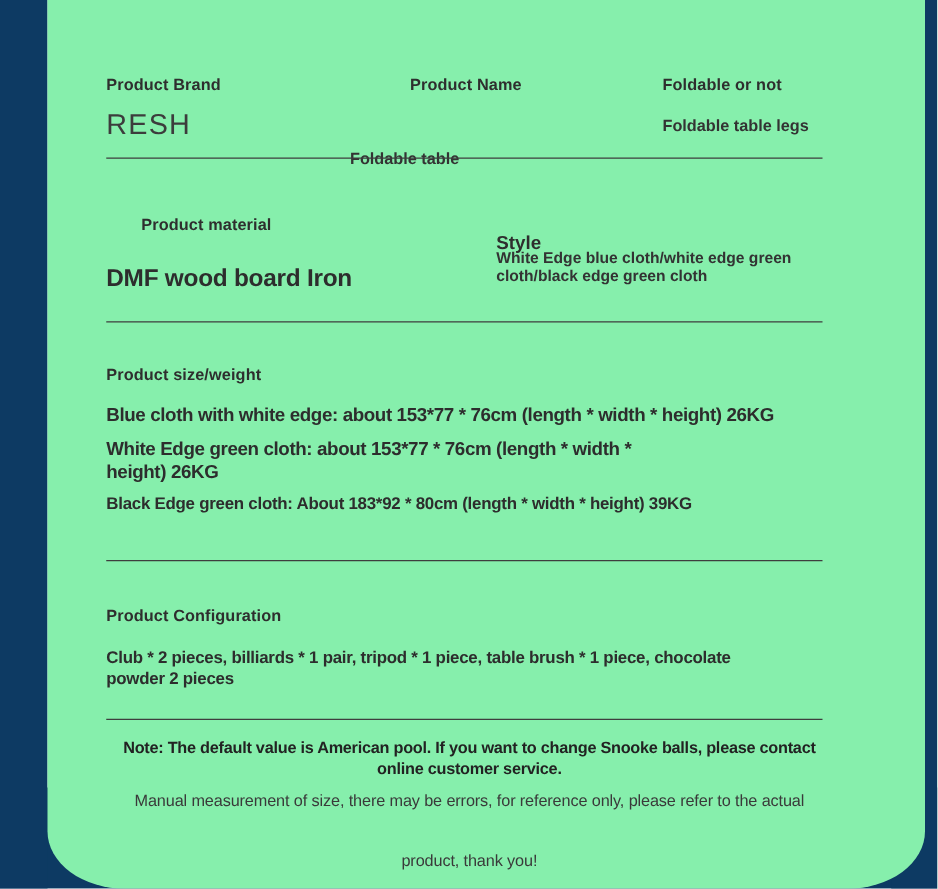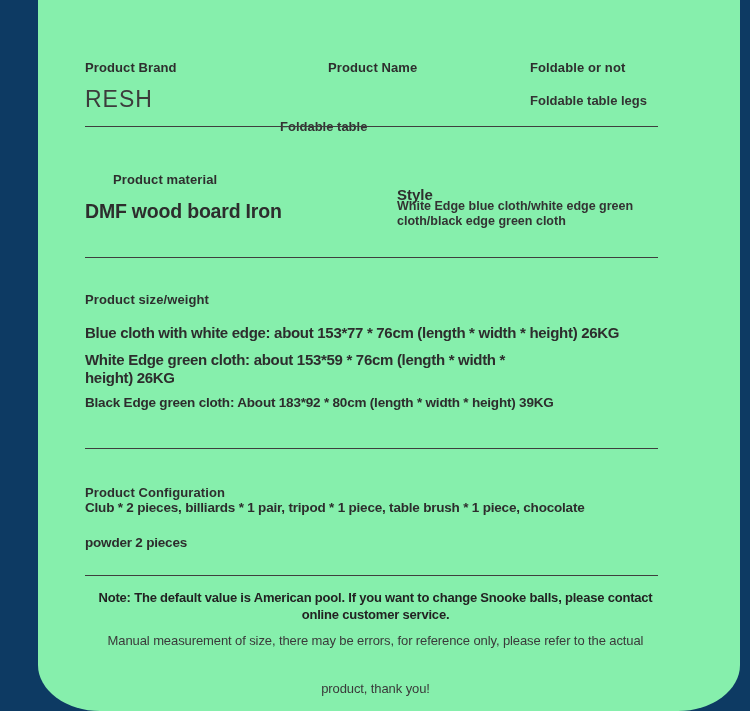--- a/index.html
+++ b/index.html
@@ -18,21 +18,21 @@
   .side-bar.right{left:713px;width:37px;}
   .bottom-backdrop{position:absolute;left:0;top:630px;width:750px;height:81px;background:var(--navy);}
   .card{
     position:absolute;left:38px;top:0;width:702px;height:711px;background:#86efac;
     border-bottom-left-radius:62px 46px;border-bottom-right-radius:62px 46px;
   }
   .abs{position:absolute;white-space:nowrap;}
   .label{font-size:13px;font-weight:700;color:var(--text);letter-spacing:.1px;}
   .value{font-size:13px;font-weight:700;color:#333;}
   .brand-value{font-size:23px;font-weight:400;letter-spacing:1px;color:#3c3c3c;}
-  .material-value{font-size:19.5px;font-weight:700;letter-spacing:-.2px;color:#2d2d2d;}
+  .material-value{font-size:19.5px;font-weight:700;letter-spacing:-.2px;color:#2d2d2d;margin-top:12px;}
   .style-label{font-size:15px;font-weight:700;}
   .style-line{font-size:12.5px;font-weight:700;line-height:15.5px;color:#333;}
   .size-big{font-size:15px;font-weight:700;letter-spacing:-.3px;color:#2d2d2d;}
   .size-small{font-size:13.5px;font-weight:700;letter-spacing:-.2px;color:#2d2d2d;}
   .config-line{font-size:13.5px;font-weight:700;letter-spacing:-.2px;color:#2d2d2d;}
   .center-block{left:20px;width:635px;text-align:center;}
   .note-line{font-size:13px;font-weight:700;letter-spacing:-.2px;color:#222;}
   .disc-line{font-size:13px;font-weight:400;letter-spacing:-.1px;color:var(--muted);}
   .divider{position:absolute;left:47px;width:573px;height:1px;background:var(--divider);}
 </style>
@@ -60,28 +60,28 @@
     <div class="abs style-label" style="left:359px;top:170px;margin-top:16px;">Style</div>
 
     <div class="abs material-value" style="left:47px;top:200px;">DMF wood board Iron</div>
     <div class="abs style-line" style="left:359px;top:199px;">White Edge blue cloth/white edge green</div>
     <div class="abs style-line" style="left:359px;top:214px;">cloth/black edge green cloth</div>
 
     <div class="divider" style="top:257px;"></div>
 
     <div class="abs label" style="left:47px;top:292px;">Product size/weight</div>
     <div class="abs size-big" style="left:47px;top:324px;">Blue cloth with white edge: about 153*77 * 76cm (length * width * height) 26KG</div>
-    <div class="abs size-big" style="left:47px;top:351px;">White Edge green cloth: about 153*59 * 76cm (length * width *</div>
+    <div class="abs size-big" style="left:47px;top:351px;">White Edge green cloth: about 153*77 * 76cm (length * width *</div>
     <div class="abs size-big" style="left:47px;top:369px;">height) 26KG</div>
     <div class="abs size-small" style="left:47px;top:395px;">Black Edge green cloth: About 183*92 * 80cm (length * width * height) 39KG</div>
 
     <div class="divider" style="top:448px;"></div>
 
     <div class="abs label" style="left:47px;top:485px;">Product Configuration</div>
-    <div class="abs config-line" style="left:47px;top:500px;">Club * 2 pieces, billiards * 1 pair, tripod * 1 piece, table brush * 1 piece, chocolate</div>
+    <div class="abs config-line" style="left:47px;top:518px;">Club * 2 pieces, billiards * 1 pair, tripod * 1 piece, table brush * 1 piece, chocolate</div>
     <div class="abs config-line" style="left:47px;top:535px;">powder 2 pieces</div>
 
     <div class="divider" style="top:575px;"></div>
 
     <div class="abs note-line center-block" style="top:607px;">online customer service.</div>
     <div class="abs note-line center-block" style="top:590px;">Note: The default value is American pool. If you want to change Snooke balls, please contact</div>
 
     <div class="abs disc-line center-block" style="top:633px;">Manual measurement of size, there may be errors, for reference only, please refer to the actual</div>
     <div class="abs disc-line center-block" style="top:681px;">product, thank you!</div>
 

